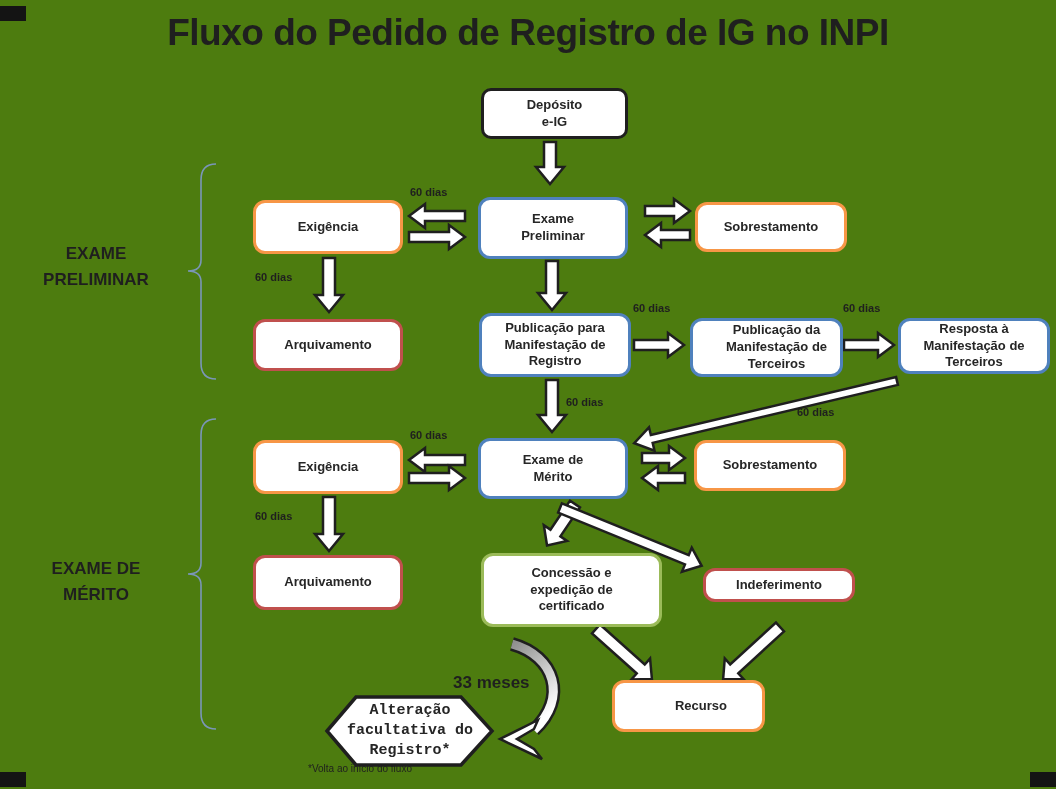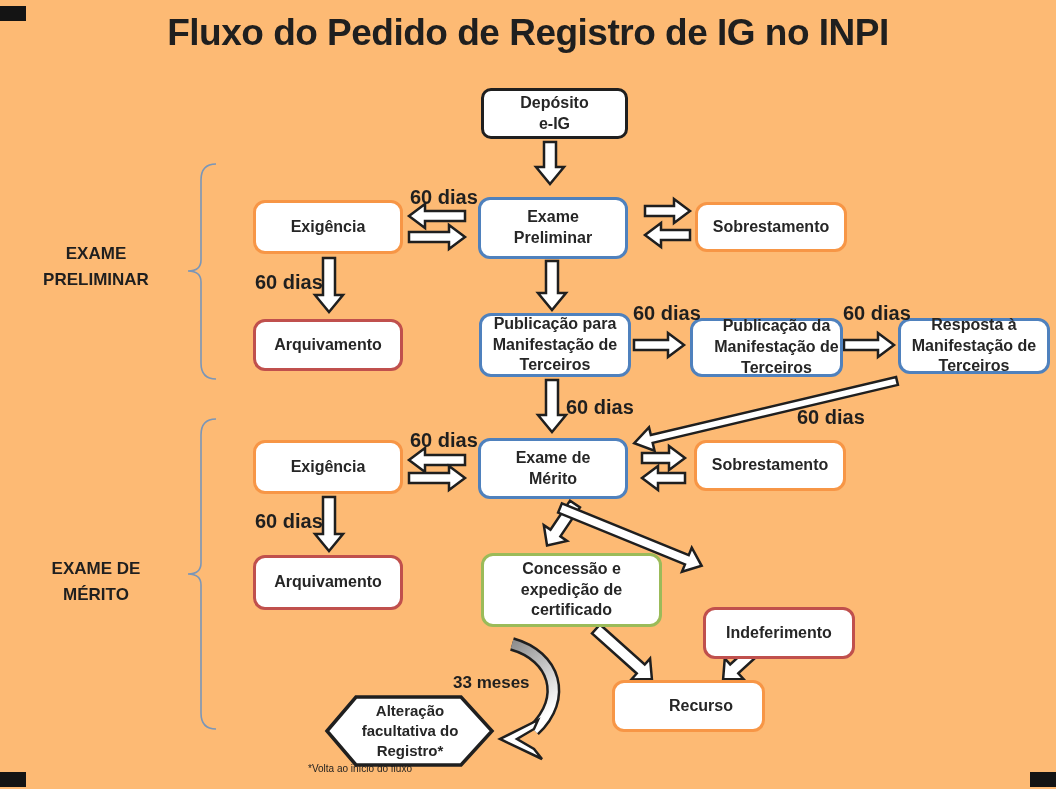--- a/index.html
+++ b/index.html
@@ -1,32 +1,32 @@
 <!DOCTYPE html>
 <html><head>
 <meta charset="utf-8">
 <style>
   html,body{margin:0;padding:0;background:#ffffff;}
   .stage{
     position:relative;width:1056px;height:789px;overflow:hidden;
-    font-family:"Liberation Sans",sans-serif;color:#262626;background:#fdba74;
+    font-family:"Liberation Sans",sans-serif;color:#262626;background:#4d7c0f;
   }
   .title{
     position:absolute;left:0;top:12px;width:1056px;text-align:center;
     font-size:37px;font-weight:bold;letter-spacing:-0.5px;color:#1f1f1f;
   }
   .layer{position:absolute;left:0;top:0;width:1056px;height:789px;}
   .box{
     position:absolute;background:#fff;border:3px solid #888;border-radius:12px;
     display:flex;align-items:center;justify-content:center;text-align:center;
-    font-size:16px;font-weight:bold;line-height:1.3;white-space:pre-line;
+    font-size:13px;font-weight:bold;line-height:1.3;white-space:pre-line;
     box-sizing:border-box;color:#262626;
   }
   .lbl{
-    position:absolute;font-size:20px;font-weight:bold;white-space:pre-line;color:#1f1f1f;
+    position:absolute;font-size:11px;font-weight:bold;white-space:pre-line;color:#1f1f1f;
   }
   .section-label{
     position:absolute;font-size:17px;font-weight:bold;text-align:center;
     line-height:1.5;white-space:pre-line;color:#1f1f1f;
   }
   .footnote{position:absolute;font-size:10px;font-weight:normal;color:#1f1f1f;}
   .hexlabel{
     position:absolute;display:flex;align-items:center;justify-content:center;
     text-align:center;font-size:15px;font-weight:bold;line-height:1.35;white-space:pre-line;
   }
@@ -111,21 +111,21 @@
   <div class="box" style="left: 695px; top: 202px; width: 152px; height: 50px; border-color: rgb(247, 150, 70);">
     <span>Sobrestamento</span>
   </div>
 
   <div class="box" style="left: 253px; top: 319px; width: 150px; height: 52px; border-color: rgb(192, 80, 77);">
     <span>Arquivamento</span>
   </div>
   <div class="box" style="left: 479px; top: 313px; width: 152px; height: 64px; border-color: rgb(79, 129, 189);">
     <span>Publicação para
 Manifestação de
-Terceiros</span>
+Registro</span>
   </div>
   <div class="box" style="left: 690px; top: 318px; width: 153px; height: 59px; border-color: rgb(79, 129, 189); padding-left: 20px;">
     <span>Publicação da
 Manifestação de
 Terceiros</span>
   </div>
   <div class="box" style="left: 898px; top: 318px; width: 152px; height: 56px; border-color: rgb(79, 129, 189);">
     <span>Resposta à
 Manifestação de
 Terceiros</span>
@@ -143,28 +143,28 @@
   </div>
 
   <div class="box" style="left: 253px; top: 555px; width: 150px; height: 55px; border-color: rgb(192, 80, 77);">
     <span>Arquivamento</span>
   </div>
   <div class="box" style="left: 481px; top: 553px; width: 181px; height: 74px; border-color: rgb(155, 187, 89);">
     <span>Concessão e
 expedição de
 certificado</span>
   </div>
-  <div class="box" style="left: 703px; top: 568px; width: 152px; height: 52px; border-color: rgb(192, 80, 77); margin-top: 39px;">
+  <div class="box" style="left: 703px; top: 568px; width: 152px; height: 34px; border-color: rgb(192, 80, 77);">
     <span>Indeferimento</span>
   </div>
   <div class="box" style="left: 612px; top: 680px; width: 153px; height: 52px; border-color: rgb(247, 150, 70); padding-left: 25px;">
     <span>Recurso</span>
   </div>
 
-  <div class="hexlabel" style="left:345px;top:700px;width:130px;height:62px;">Alteração
+  <div class="hexlabel" style="left:345px;top:700px;width:130px;height:62px;font-family:Liberation Mono, monospace;">Alteração
 facultativa do
 Registro*</div>
 
   <div class="lbl" style="left:410px;top:186px;">60 dias</div>
   <div class="lbl" style="left:255px;top:271px;">60 dias</div>
   <div class="lbl" style="left:633px;top:302px;">60 dias</div>
   <div class="lbl" style="left:843px;top:302px;">60 dias</div>
   <div class="lbl" style="left:566px;top:396px;">60 dias</div>
   <div class="lbl" style="left:797px;top:406px;">60 dias</div>
   <div class="lbl" style="left:410px;top:429px;">60 dias</div>

